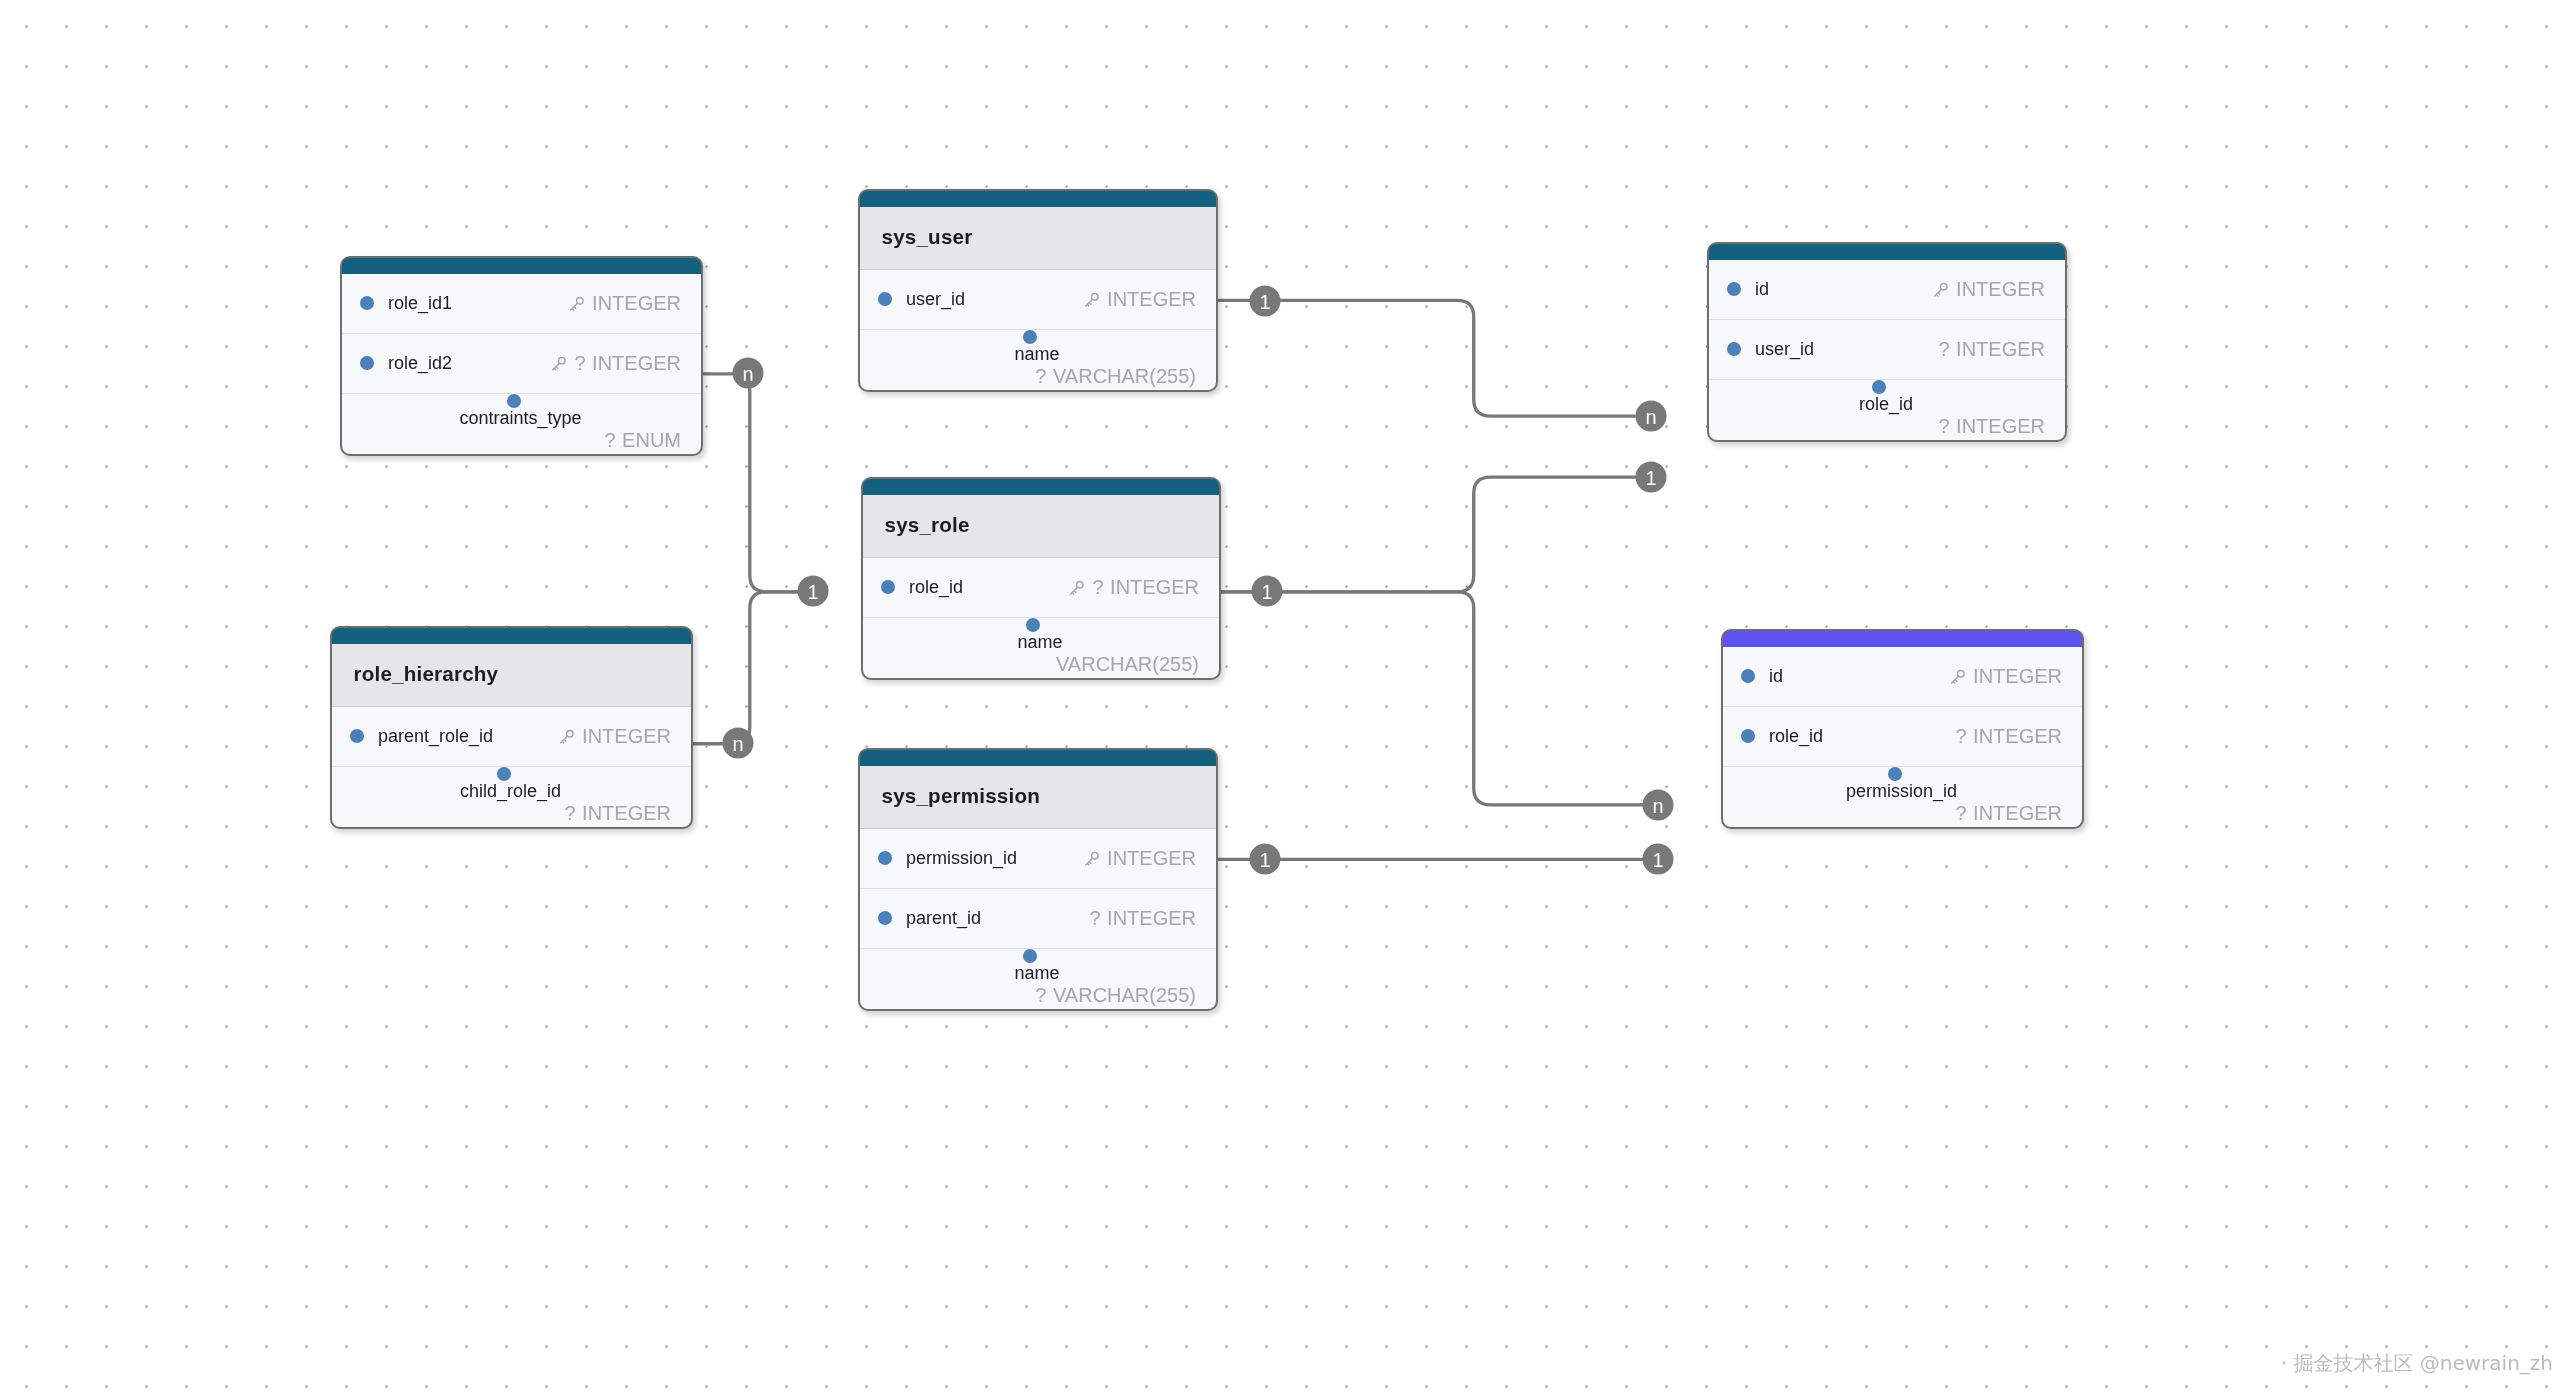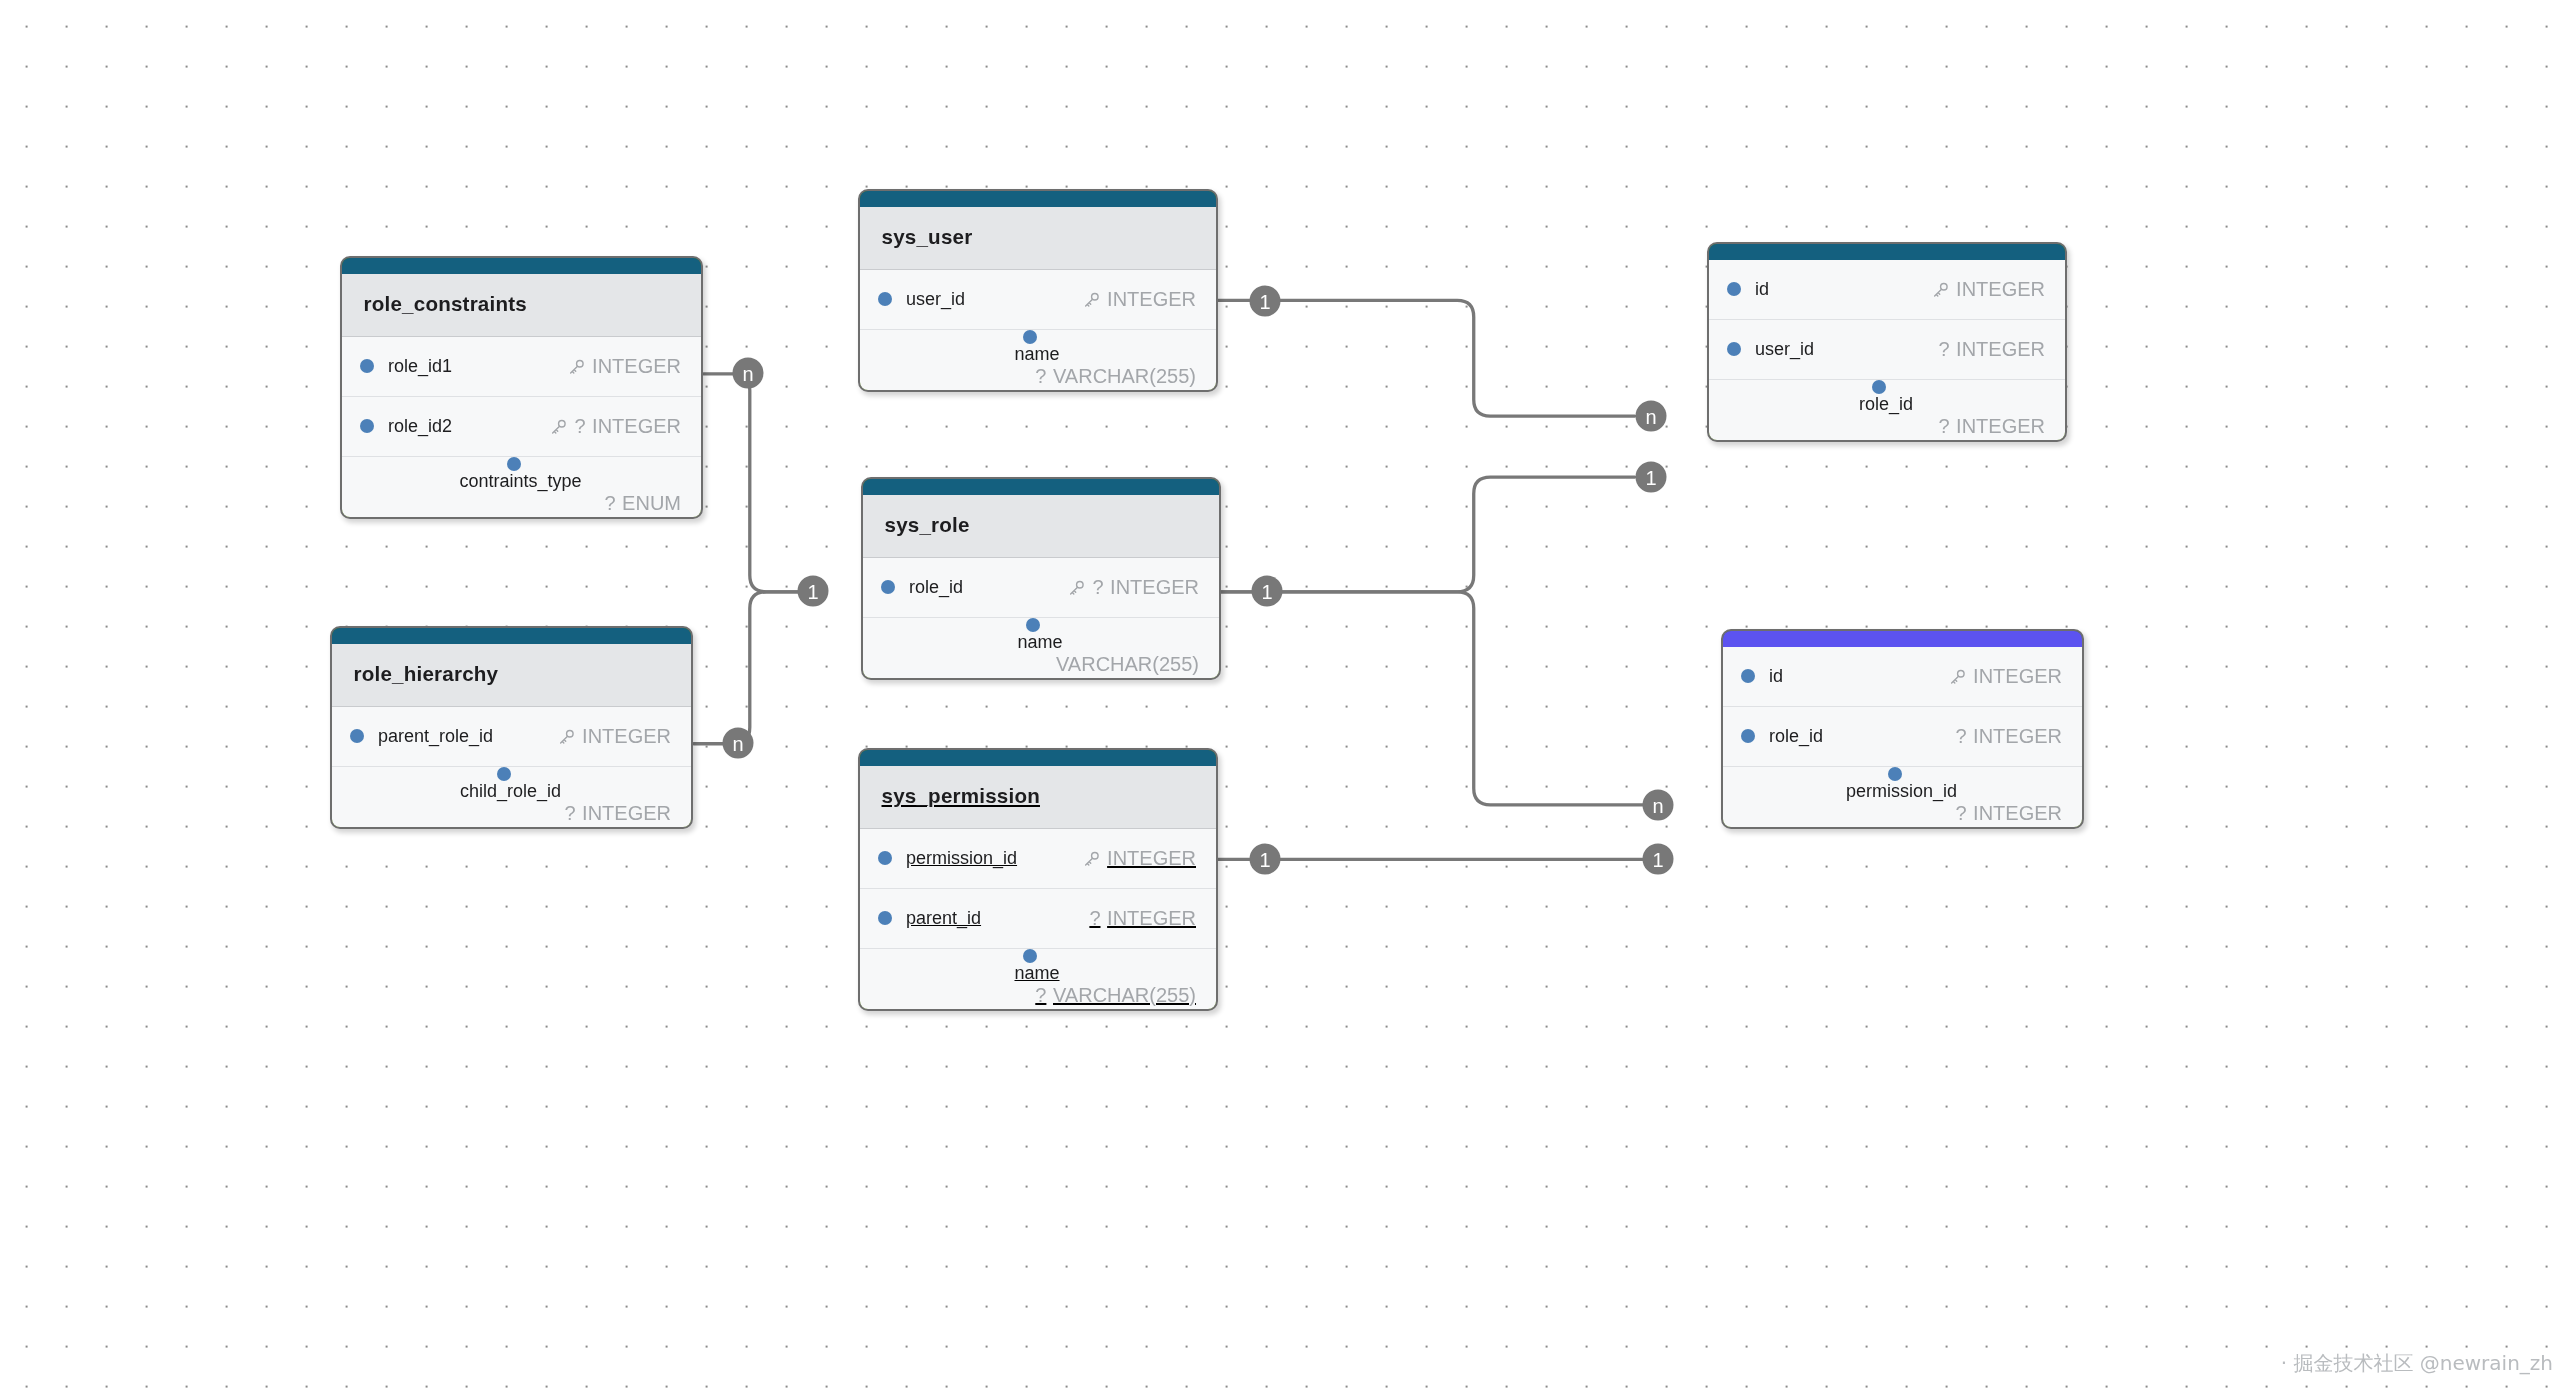--- a/index.html
+++ b/index.html
@@ -93,21 +93,20 @@
       <path d="M 840 901 L 888 901 Q 908 901 908 881 L 908 737 Q 908 717 928 717 L 968 717" fill="none" stroke="#787878" stroke-width="4" stroke-linecap="round"></path>
       <path d="M 1475 364 L 1765 364 Q 1785 364 1785 384 L 1785 484 Q 1785 504 1805 504 L 1980 504" fill="none" stroke="#787878" stroke-width="4" stroke-linecap="round"></path>
       <path d="M 1479 717 L 1765 717 Q 1785 717 1785 697 L 1785 598 Q 1785 578 1805 578 L 1980 578" fill="none" stroke="#787878" stroke-width="4" stroke-linecap="round"></path>
       <path d="M 1479 717 L 1765 717 Q 1785 717 1785 737 L 1785 955 Q 1785 975 1805 975 L 1995 975" fill="none" stroke="#787878" stroke-width="4" stroke-linecap="round"></path>
       <path d="M 1475 1041 L 2000 1041" fill="none" stroke="#787878" stroke-width="4" stroke-linecap="round"></path>
     </svg>
 
   <div id="tables-layer">
       <div class="table" style="left: 340px; top: 256px; width: 363px;">
         <div class="tbar teal"></div>
-        <div class="thead">role_constraints</div>
         <div class="trow">
           <span class="dot"></span>
           <span class="fname">role_id1</span>
           <span class="ftype">
             <svg class="keyicon" viewBox="0 0 24 24">
               <g fill="none" stroke="#a3a6aa" stroke-width="1.8" stroke-linecap="round" stroke-linejoin="round">
                 <circle cx="16.2" cy="7.6" r="4.1"></circle>
                 <path d="M13.3 10.6 L4.6 19.3 M6.6 17.3 L8.6 19.3 M9.0 14.9 L11.0 16.9"></path>
               </g>
             </svg>
@@ -205,21 +204,21 @@
           </span>
         </div>
         <div class="trow">
           <span class="dot"></span>
           <span class="fname">name</span>
           <span class="ftype">
             <span>VARCHAR(255)</span>
           </span>
         </div>
       </div>
-      <div class="table" style="left: 858px; top: 748px; width: 360px; text-decoration: underline;">
+      <div class="table" style="left: 858px; top: 748px; width: 360px;">
         <div class="tbar teal"></div>
         <div class="thead">sys_permission</div>
         <div class="trow">
           <span class="dot"></span>
           <span class="fname">permission_id</span>
           <span class="ftype">
             <svg class="keyicon" viewBox="0 0 24 24">
               <g fill="none" stroke="#a3a6aa" stroke-width="1.8" stroke-linecap="round" stroke-linejoin="round">
                 <circle cx="16.2" cy="7.6" r="4.1"></circle>
                 <path d="M13.3 10.6 L4.6 19.3 M6.6 17.3 L8.6 19.3 M9.0 14.9 L11.0 16.9"></path>

